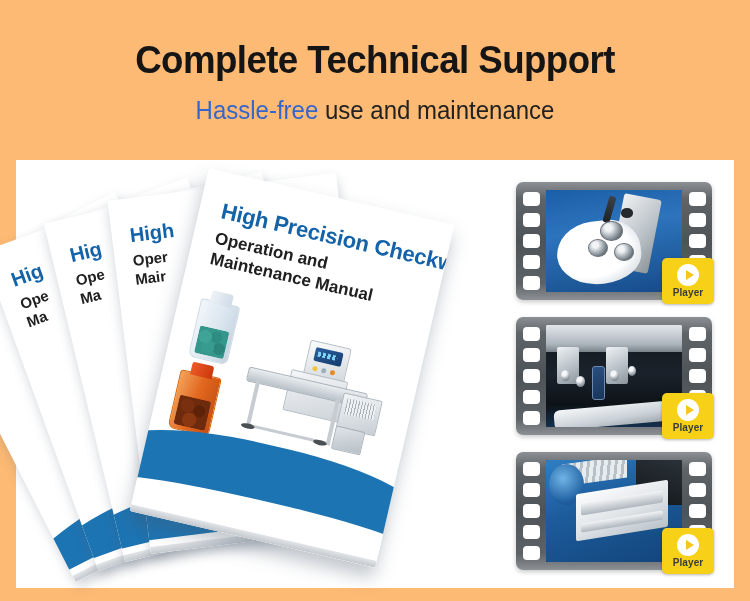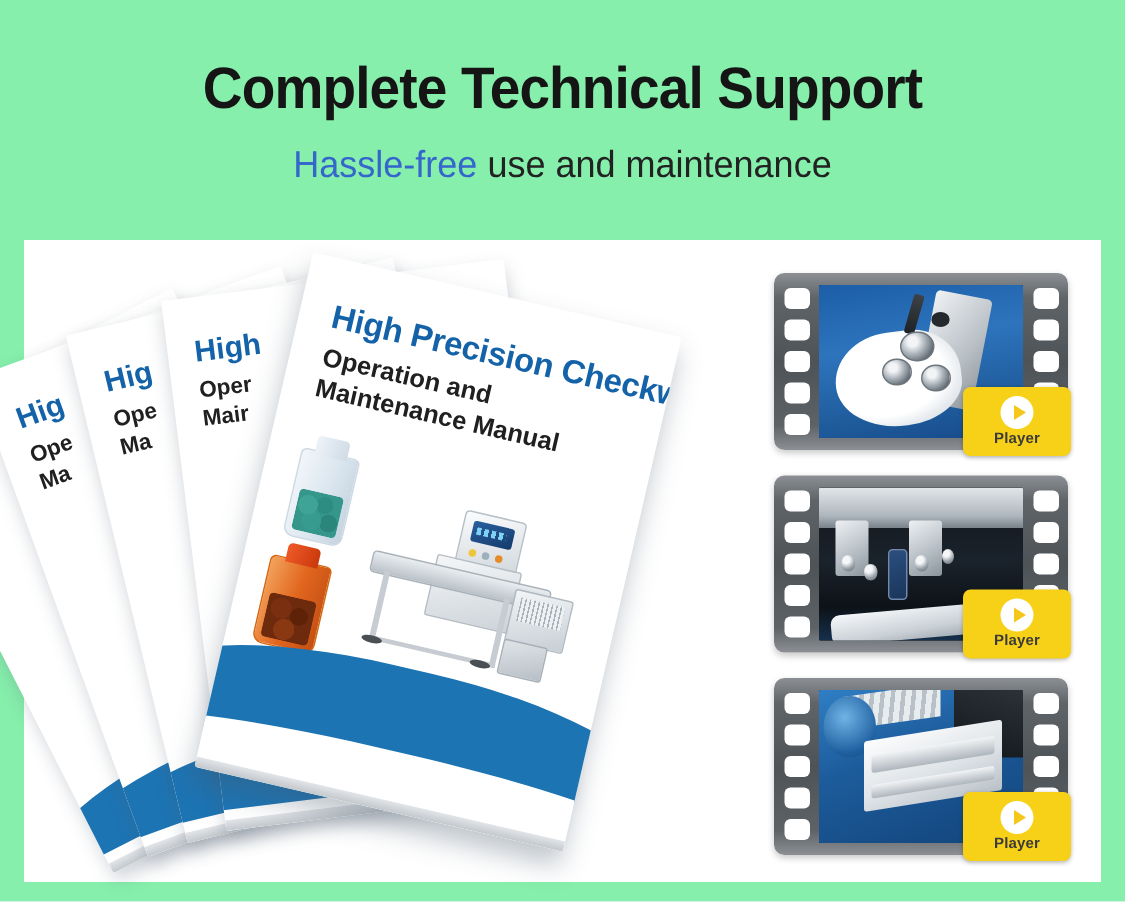--- a/index.html
+++ b/index.html
@@ -10,21 +10,21 @@
     width: 750px;
     height: 601px;
     overflow: hidden;
     font-family: "Liberation Sans", sans-serif;
     background: #cde8f4;
   }
   #root {
     position: relative;
     width: 750px;
     height: 601px;
-    background: #86efac;
+    background: #fdba74;
   }
 
   
   .header {
     position: absolute;
     left: 0;
     top: 0;
     width: 750px;
     height: 158px;
     text-align: center;
@@ -389,21 +389,21 @@
     position:absolute; left:12%; top:0; width:48%; height:22%;
     background: repeating-linear-gradient(96deg,#e7ecef 0 4px,#b9c1c8 4px 7px);
     transform: skewY(-8deg);
   }
 
   
   .player-badge {
     position: absolute;
     right: -2px;
     bottom: -4px;
-    width: 72px;
+    width: 52px;
     height: 46px;
     background: #f7d117;
     border-radius: 5px;
     box-shadow: 0 1px 3px rgba(0,0,0,0.25);
     display: flex;
     flex-direction: column;
     align-items: center;
     justify-content: center;
     z-index: 6;
   }

